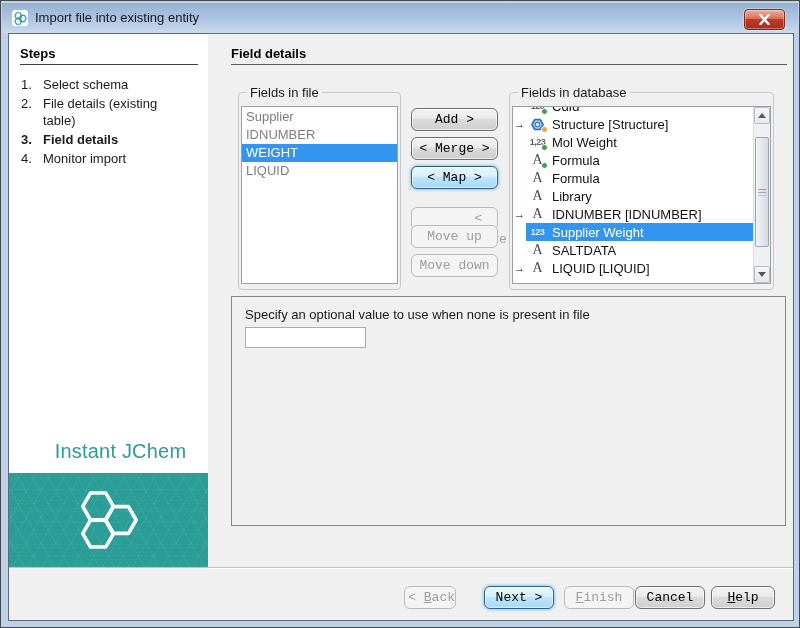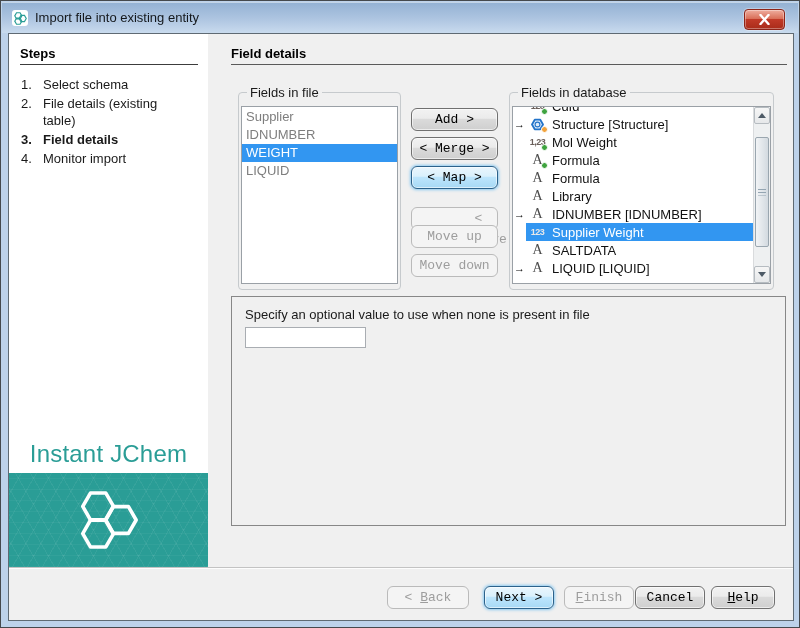--- a/index.html
+++ b/index.html
@@ -32,22 +32,22 @@
   }
   
   .sidebar { position:absolute; left:0; top:0; width:199px; height:533px; background:#fff; }
   .steps-heading { position:absolute; left:11px; top:12px; font-size:13px; font-weight:bold; color:#000; }
   .steps-rule { position:absolute; left:11px; top:30px; width:178px; height:1px; background:#3c3c3c; }
   .steps-list { position:absolute; left:12px; top:42px; width:176px; }
   .step-item { display:flex; font-size:13px; color:#1a1a1a; line-height:17px; margin-bottom:2px; }
   .step-item .step-num { width:22px; flex:0 0 22px; }
   .step-item .step-label { width:130px; }
   .step-item.current { font-weight:bold; }
-  .brand { position:absolute; left:0; top:406px; width:100%; text-align:center;
-    font-size:24px; color:#2a9d96; letter-spacing:.2px; }
+  .brand { position:absolute; left:12px; top:406px; width:100%; text-align:center;
+    font-size:20px; color:#2a9d96; letter-spacing:.2px; }
   .logo-block {
     position:absolute; left:0; top:439px; width:199px; height:94px; background:#2a9d96;
     background-image:
       repeating-linear-gradient(60deg, rgba(255,255,255,.06) 0 1px, transparent 1px 13px),
       repeating-linear-gradient(-60deg, rgba(255,255,255,.06) 0 1px, transparent 1px 13px),
       repeating-linear-gradient(0deg, rgba(255,255,255,.04) 0 1px, transparent 1px 11px);
     display:flex; align-items:center; justify-content:center;
   }
   
   .page-title { position:absolute; left:222px; top:12px; font-size:13px; font-weight:bold; color:#000; }
@@ -306,21 +306,21 @@
       </div>
     </div>
 
     <div class="options-panel">
       <div class="opt-label">Specify an optional value to use when none is present in file</div>
       <input class="opt-input" type="text" value="" style="">
     </div>
 
     <div class="separator"></div>
     <div class="footer" id="footer">
-        <div class="btn fbtn disabled" style="left: 378px; width: 82px;">&lt; <u>B</u>ack</div>
+        <div class="btn fbtn disabled" style="left: 395px; width: 52px; text-align: right;">&lt; <u>B</u>ack</div>
         <div class="btn fbtn focused" style="left: 475px; width: 70px;">Next &gt;</div>
         <div class="btn fbtn disabled" style="left: 555px; width: 70px; text-align: center;"><u>F</u>inish</div>
         <div class="btn fbtn" style="left: 626px; width: 70px;">Cancel</div>
         <div class="btn fbtn" style="left: 702px; width: 64px;"><u>H</u>elp</div>
       </div>
 
   </div>
 </div>
 
 </body></html>

